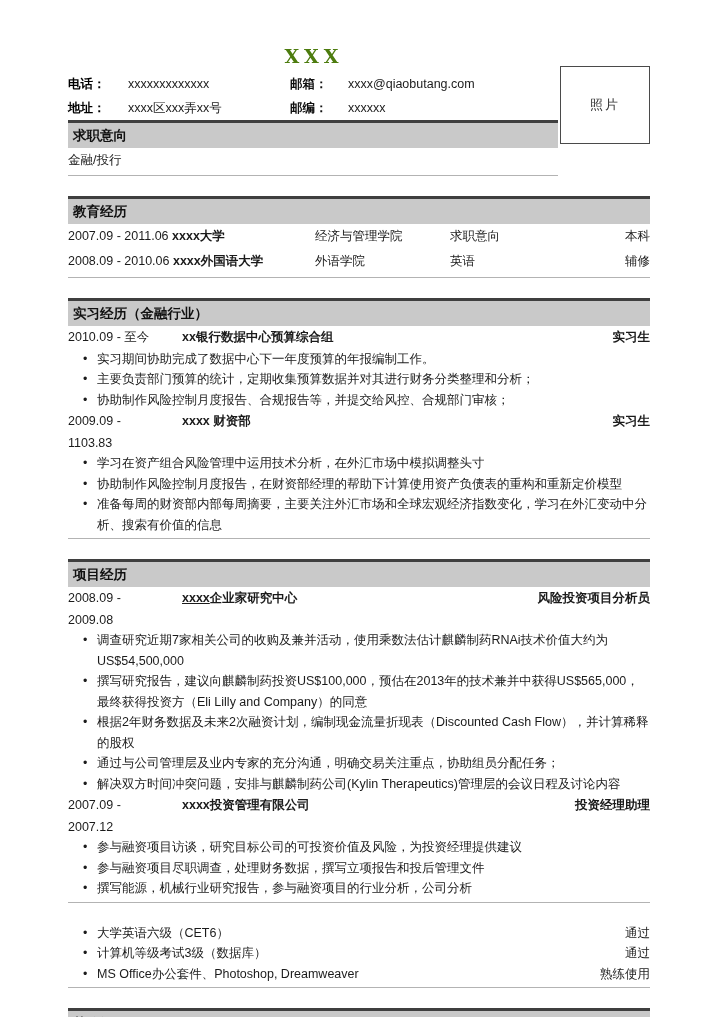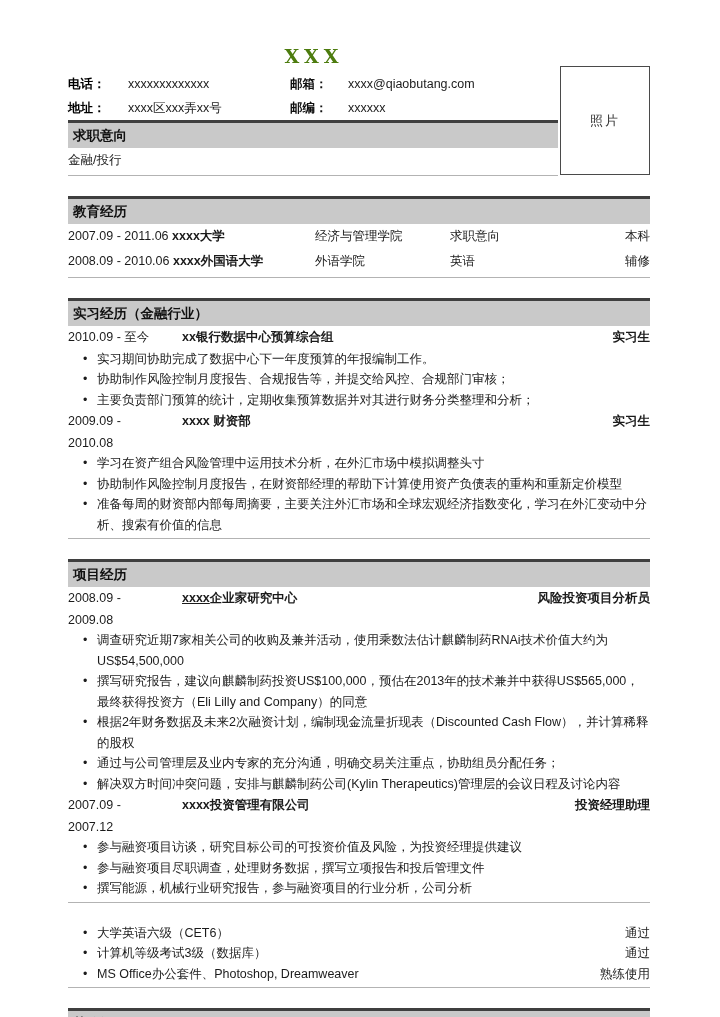--- a/index.html
+++ b/index.html
@@ -24,21 +24,21 @@
     color: #4d7c0f;
     height: 28px;
     line-height: 24px;
   }
 
   .photo-box {
     position: absolute;
     left: 560px;
     top: 66px;
     width: 90px;
-    height: 109px;
+    height: 78px;
     border: 1px solid #4a4a4a;
     display: flex;
     align-items: center;
     justify-content: center;
     color: #2e2e2e;
     font-size: 13px;
     letter-spacing: 2px;
     background: #fff;
   }
 
@@ -175,32 +175,32 @@
         <div class="entry">
           <div class="entry-head">
             <span class="entry-date">2010.09 - 至今</span>
             <span class="entry-company"><span>xx</span><span>银行数据中心预算综合组</span></span>
             <span class="entry-role">实习生</span>
           </div>
 
           <ul class="bullets">
 
           <li>实习期间协助完成了数据中心下一年度预算的年报编制工作。</li>
+            <li>主要负责部门预算的统计，定期收集预算数据并对其进行财务分类整理和分析；</li>
             <li>协助制作风险控制月度报告、合规报告等，并提交给风控、合规部门审核；</li>
-            <li>主要负责部门预算的统计，定期收集预算数据并对其进行财务分类整理和分析；</li>
           </ul>
         </div>
 
         <div class="entry">
           <div class="entry-head">
             <span class="entry-date">2009.09 -</span>
             <span class="entry-company"><span>xxxx </span><span>财资部</span></span>
             <span class="entry-role">实习生</span>
           </div>
-          <div class="entry-date2">2010.08</div>
+          <div class="entry-date2">1103.83</div>
           <ul class="bullets">
 
           <li>学习在资产组合风险管理中运用技术分析，在外汇市场中模拟调整头寸</li>
             <li>协助制作风险控制月度报告，在财资部经理的帮助下计算使用资产负债表的重构和重新定价模型</li>
             <li>准备每周的财资部内部每周摘要，主要关注外汇市场和全球宏观经济指数变化，学习在外汇变动中分析、搜索有价值的信息</li>
           </ul>
         </div>
       </div>
   </div>
 

